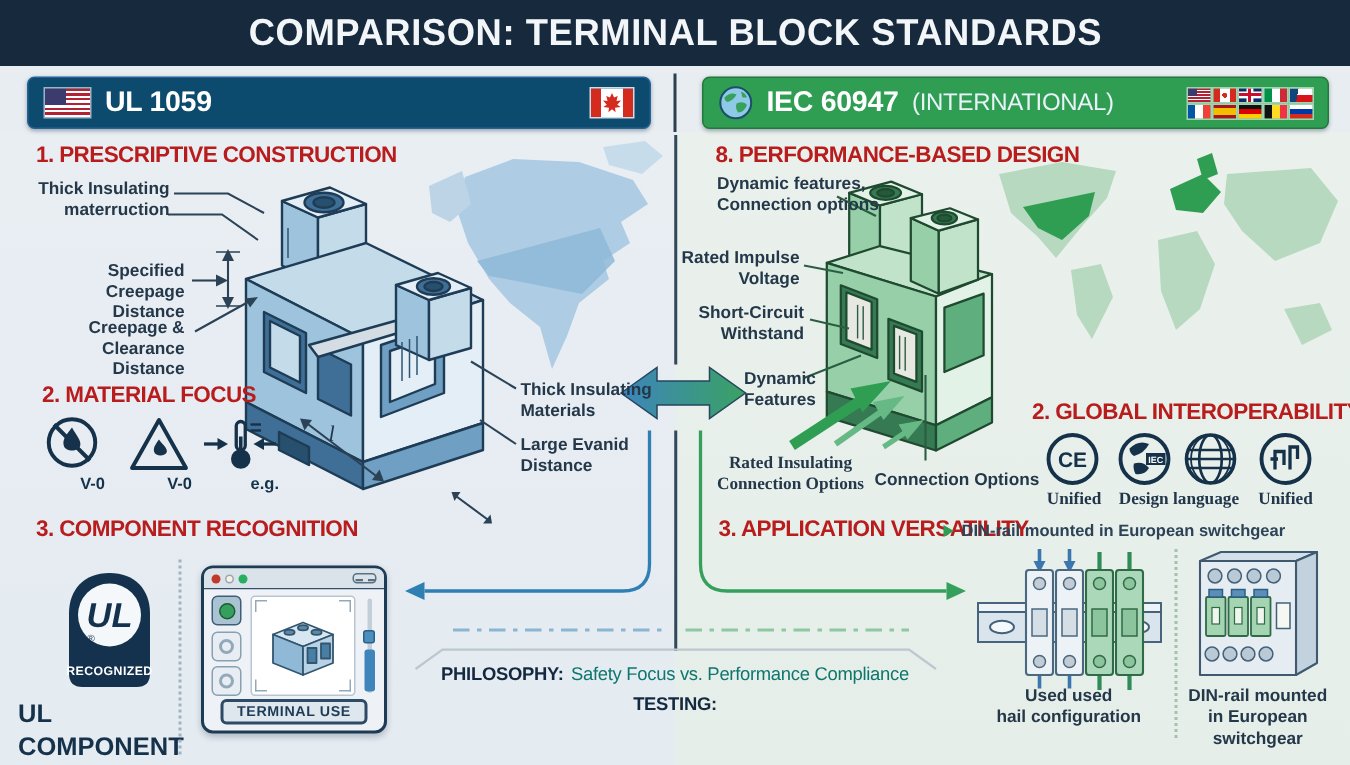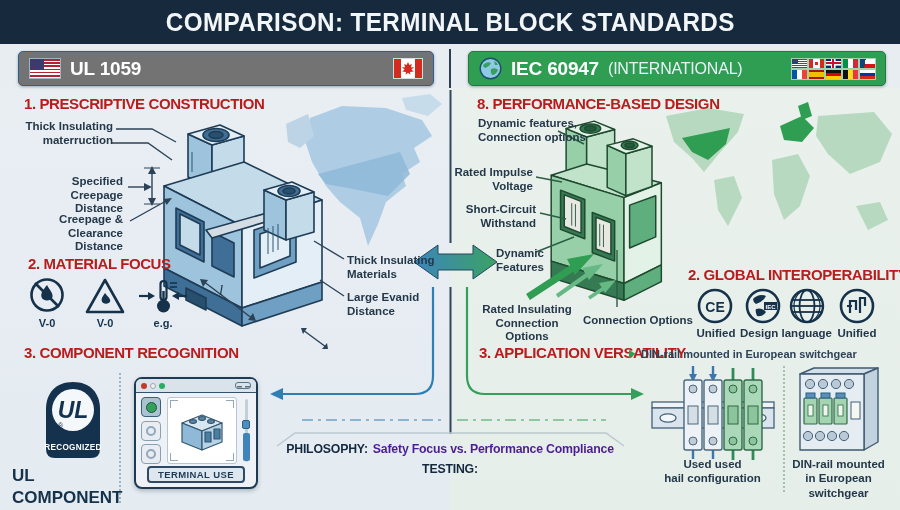--- a/index.html
+++ b/index.html
@@ -10,21 +10,21 @@
   
   .titlebar { left:0; top:0; width:900px; height:44px; background:#16293d; display:flex; align-items:center; justify-content:center; }
   .titlebar h1 { color:#f3f6f9; font-size:25px; font-weight:800; letter-spacing:.4px; transform:scaleX(.97); }
 
   
   .col-left { left:0; top:88px; width:450px; height:422px; background:linear-gradient(180deg,#e9eef3,#e4ebf1); }
   .col-right { left:450px; top:88px; width:450px; height:422px; background:linear-gradient(180deg,#eaf1ec,#e6eee9); }
 
   
   .pill { top:51px; height:35px; border-radius:5px; display:flex; align-items:center; padding:0 10px; gap:9px; box-shadow:0 1px 3px rgba(10,30,50,.35); }
-  .pill-l { left:18px; width:416px; background:#737373; border:1.5px solid #24639a; }
+  .pill-l { left:18px; width:416px; background:#0c4a6e; border:1.5px solid #24639a; }
   .pill-r { left:468px; width:418px; background:#2f9e53; border:1.5px solid #227a3d; }
   .pill .std { color:#fff; font-size:19px; font-weight:800; letter-spacing:-.2px; }
   .pill .reg { color:#e9f2f8; font-size:16px; font-weight:500; letter-spacing:-.2px; }
   .hdr-tick { left:449px; top:49px; width:2px; height:39px; background:#2c3e50; }
 
   .flag-us-lg { width:32px; height:21px; border:1px solid #9db4c6; background:
       linear-gradient(#3c3b6e,#3c3b6e) top left/14px 11px no-repeat,
       repeating-linear-gradient(180deg,#b22234 0 1.6px,#fff 1.6px 3.2px); }
   .flag-ca-lg { margin-left:auto; width:30px; height:21px; border:1px solid #d0dde7; background:linear-gradient(90deg,#d52b1e 0 24%,#fff 24% 76%,#d52b1e 76%); display:flex; align-items:center; justify-content:center; }
 
@@ -45,27 +45,27 @@
            linear-gradient(180deg,#fff 0 50%,#d7141a 50%); }
   .fl-fr { background:linear-gradient(90deg,#0055a4 0 33%,#fff 33% 67%,#ef4135 67%); }
   .fl-es { background:linear-gradient(180deg,#aa151b 0 25%,#f1bf00 25% 75%,#aa151b 75%); }
   .fl-de { background:linear-gradient(180deg,#111 0 33%,#dd0000 33% 67%,#ffce00 67%); }
   .fl-be { background:linear-gradient(90deg,#111 0 33%,#fdda24 33% 67%,#ef3340 67%); }
   .fl-ru { background:linear-gradient(180deg,#fff 0 33%,#0039a6 33% 67%,#d52b1e 67%); }
 
   
   .sec-h { color:#b91c1c; font-size:15px; font-weight:800; letter-spacing:-.4px; white-space:nowrap; }
   .lbl { color:#24384a; font-size:11.5px; font-weight:600; line-height:1.18; white-space:pre-line; }
-  .ra { text-align:right; }  .ca { text-align:center; }
+  .ra { text-align:right; }  .ca { text-align:center;font-family:Liberation Serif, serif; }
   .b { font-weight:700; }
   .dim-l { font-family:"Liberation Serif", serif; font-style:italic; font-size:15px; color:#22394d; }
 
   
   .mat-row { left:24px; top:276px; display:flex; gap:12px; }
-  .mat-item { width:46px; display:flex; flex-direction:column; align-items:center; }
+  .mat-item { width:46px; display:flex; flex-direction:column; align-items:flex-end; }
   .mat-item .lab { margin-top:1px; font-size:11px; font-weight:600; color:#15324a; }
 
   
   .io-lab { top:327px; font-size:11.5px; font-weight:600; color:#22364a; }
 
   .note { color:#2c4257; font-size:11px; font-weight:600; white-space:nowrap; }
   .tri { width:0; height:0; border-left:7px solid #2f9e53; border-top:4px solid transparent; border-bottom:4px solid transparent; }
 
   
   .dotv { border-left:2px dotted #9fb4c2; width:0; }
@@ -96,21 +96,21 @@
   .p-slider .fill { position:absolute; left:1.5px; top:54%; bottom:4%; width:7px; background:#3f84ba; border-radius:2px; }
   .panel-btn { position:absolute; bottom:4px; left:11px; right:11px; height:17px; border:2px solid #2d4a66; border-radius:4px; background:#dfe7ee; display:flex; align-items:center; justify-content:center; font-size:9.5px; font-weight:800; color:#1d3b55; letter-spacing:.4px; }
 
   .cap { font-size:11.5px; font-weight:600; color:#24384a; line-height:1.25; white-space:pre-line; text-align:center; }
   .ul-cap { font-size:17px; font-weight:800; color:#15324a; line-height:1.3; white-space:pre-line; }
 
   
   .footer { left:140px; top:442px; width:620px; }
   .f-row { height:20px; display:flex; justify-content:center; gap:5px; font-size:12.3px; letter-spacing:-.2px; white-space:nowrap; }
   .f-row .fl-lab { font-weight:800; color:#14293f; }
-  .f-row .fl-txt { font-weight:700; color:#4c1d95;text-align:center; }
+  .f-row .fl-txt { font-weight:400; color:#0f766e;text-align:center; }
 
   svg { display:block; }
   svg text { font-family:"Liberation Sans", sans-serif; }
 </style>
 </head>
 <body>
 
 <div class="abs col-left"></div>
 <div class="abs col-right"></div>
 

